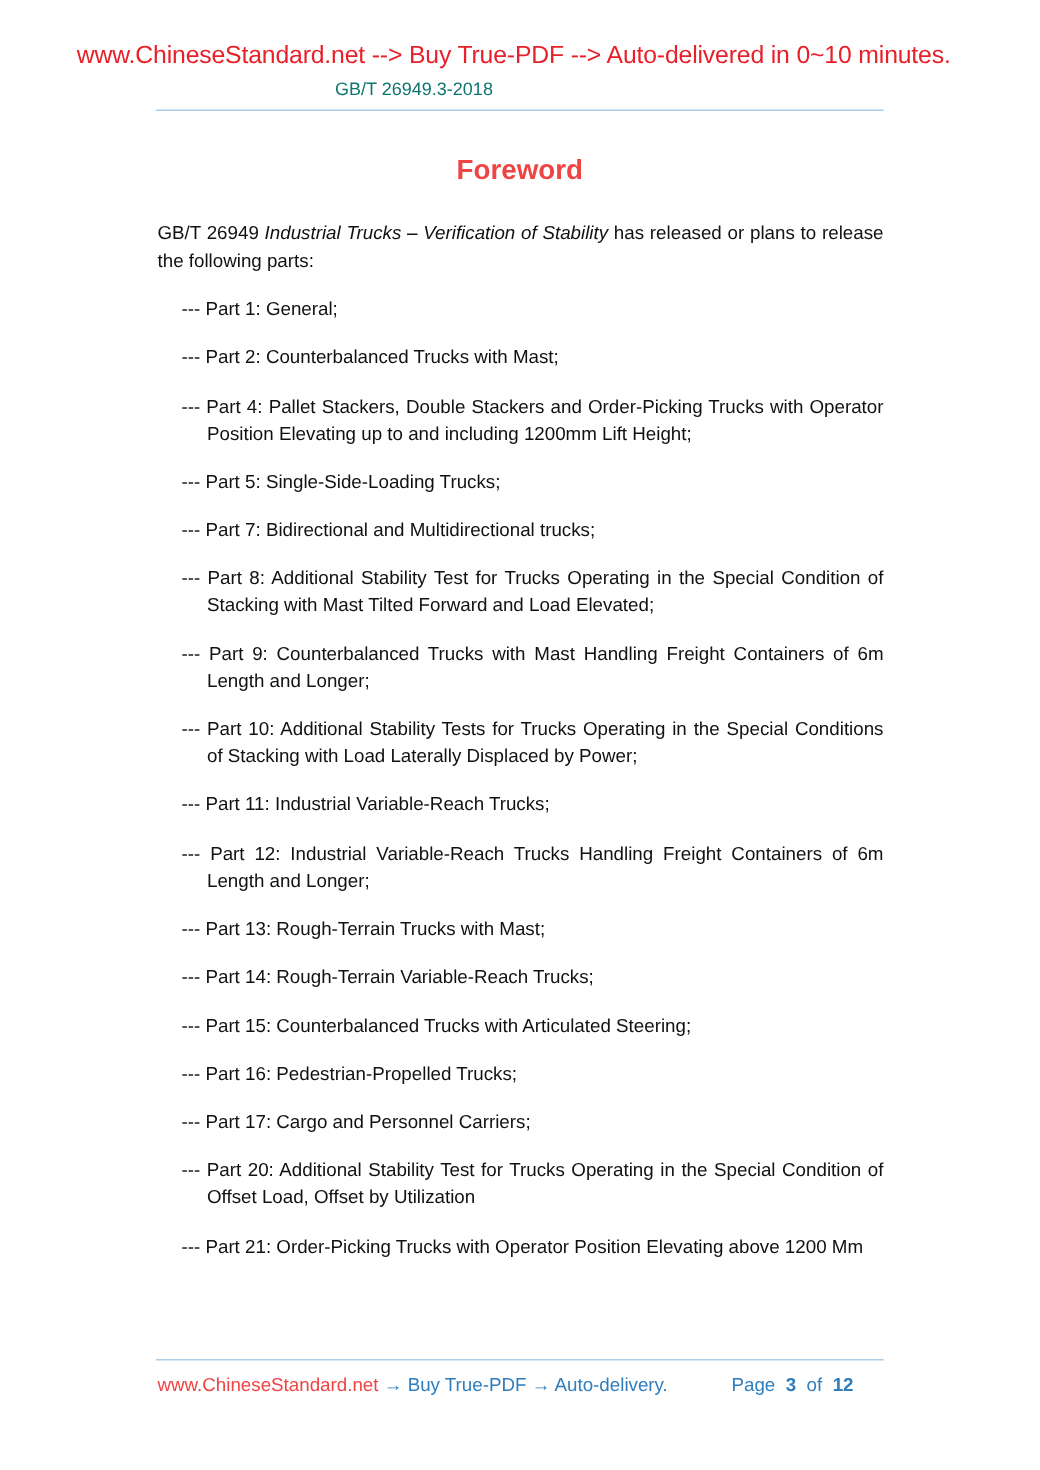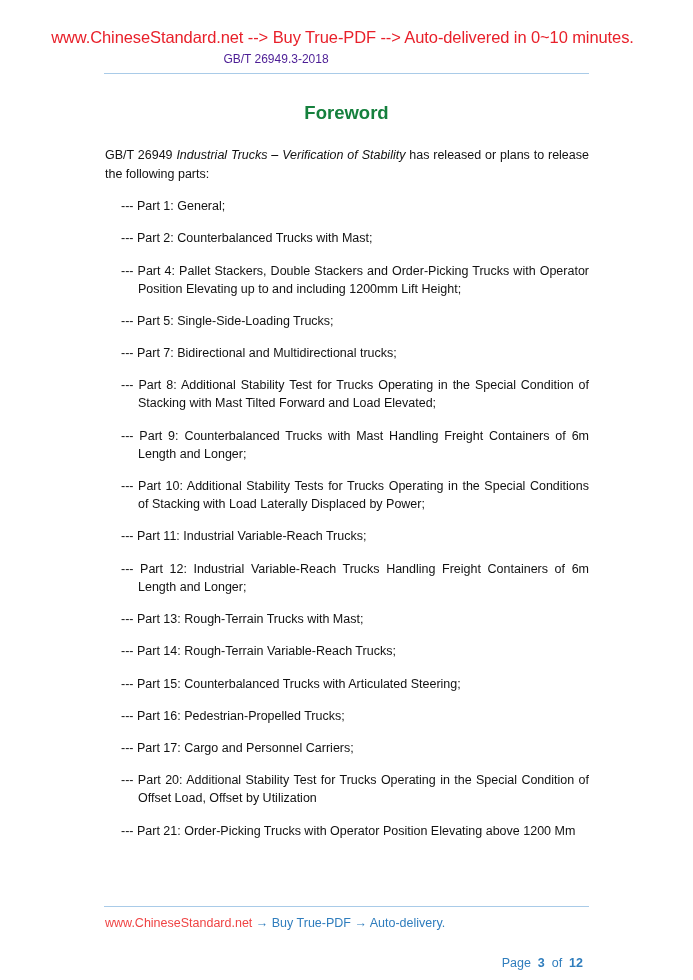--- a/index.html
+++ b/index.html
@@ -1,29 +1,29 @@
 <!DOCTYPE html>
 <html><head>
 <meta charset="utf-8">
 <style>
   html, body { margin:0; padding:0; background:#ffffff; }
   body { width:693px; height:980px; position:relative; font-family:"Liberation Sans", sans-serif; color:#111; overflow:hidden; }
   .hdr-promo { position:absolute; top:28px; left:0; width:685px; text-align:center; color:#e8202a; font-size:16.5px; letter-spacing:-0.1px; }
-  .hdr-std { position:absolute; top:52px; left:0; width:552px; text-align:center; color:#4c1d95; font-size:12px; }
+  .hdr-std { position:absolute; top:52px; left:0; width:552px; text-align:center; color:#0f766e; font-size:12px; }
   .hdr-rule { position:absolute; top:73px; left:104px; width:485px; height:1px; background:#a9cbe8; }
-  .title { position:absolute; top:102px; left:0; width:693px; text-align:center; font-weight:bold; font-size:18.5px; color:#15803d; }
+  .title { position:absolute; top:102px; left:0; width:693px; text-align:center; font-weight:bold; font-size:18.5px; color:#ef4444; }
   .intro { position:absolute; top:146px; left:105px; width:484px; font-size:12.5px; line-height:18.5px; text-align:justify; }
   .intro i { font-style:italic;margin-top:44px; }
   .parts { position:absolute; top:197px; left:121px; width:468px; font-size:12.5px; }
   .part { padding-left:17px; text-indent:-17px; line-height:18px; text-align:justify; text-align-last:left; margin-bottom:14.3px; }
   .ftr-rule { position:absolute; top:906px; left:104px; width:485px; height:1px; background:#a9cbe8; }
   .ftr { position:absolute; top:916px; left:105px; width:484px; font-size:12.5px; color:#2f7dbd; }
   .ftr-left { position:absolute; left:0; top:0; }
   .ftr-left a { color:#ef4444; }
-  .ftr-right { position:absolute; right:6px; top:0;margin-top:40px; }
+  .ftr-right { position:absolute; right:20px; top:0; }
   .ftr-right b { font-weight:bold; }
 </style>
 </head>
 <body>
 
 <div class="hdr-promo">www.ChineseStandard.net --&gt; Buy True-PDF --&gt; Auto-delivered in 0~10 minutes.</div>
 <div class="hdr-std">GB/T 26949.3-2018</div>
 <div class="hdr-rule"></div>
 
 <div class="title">Foreword</div>

